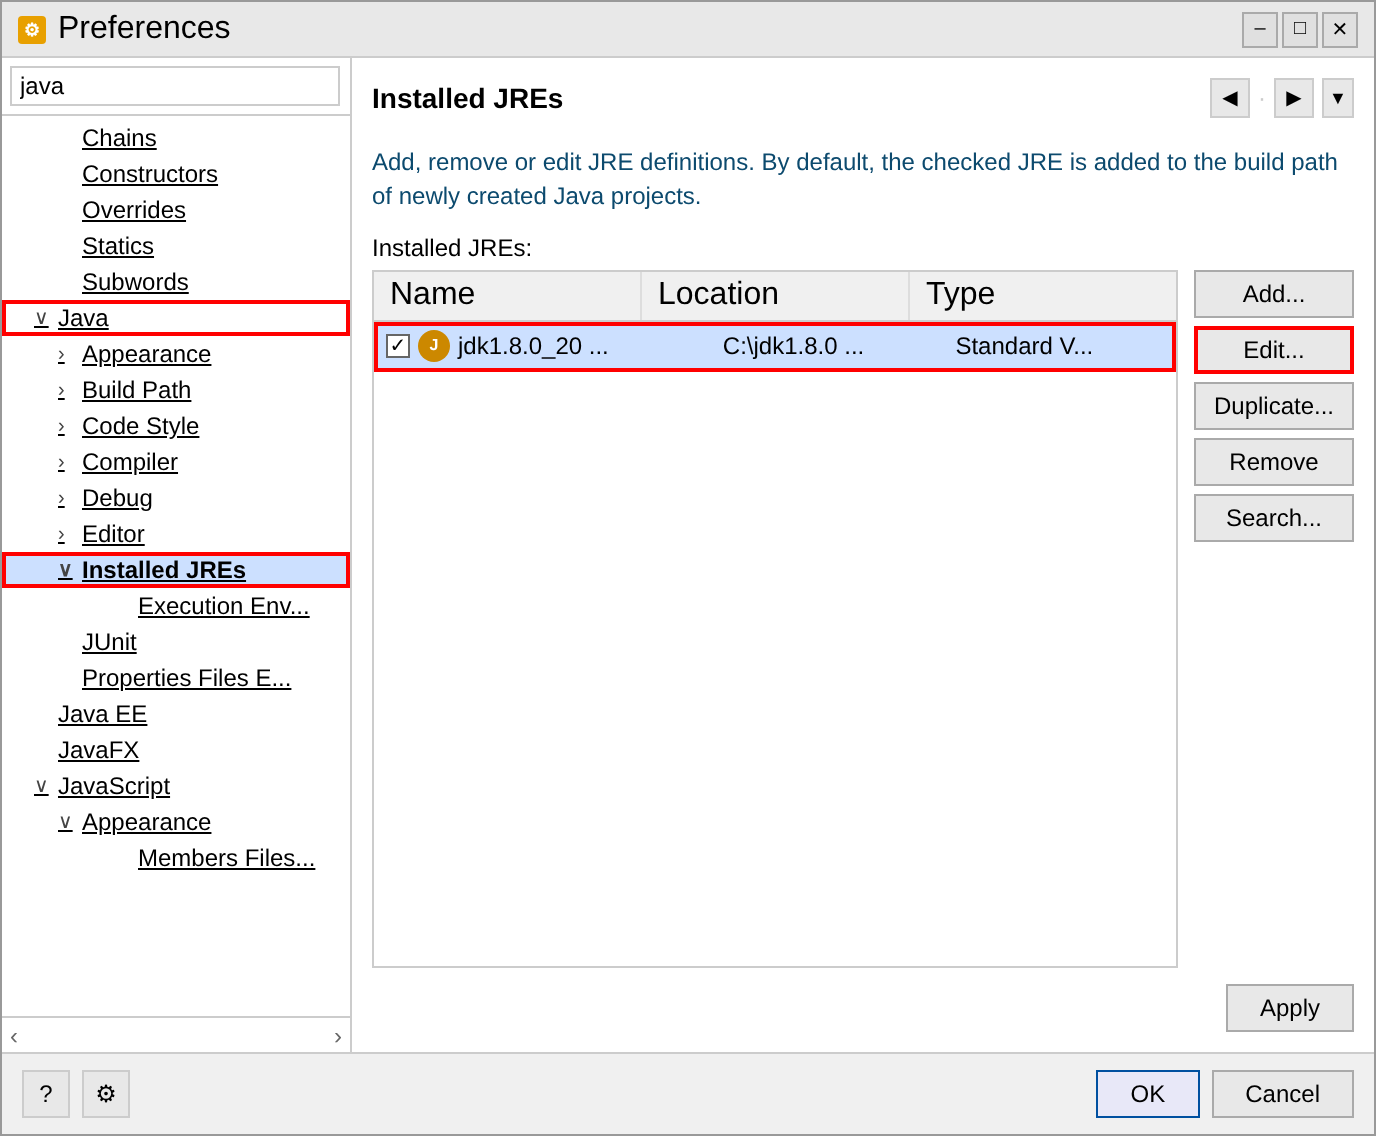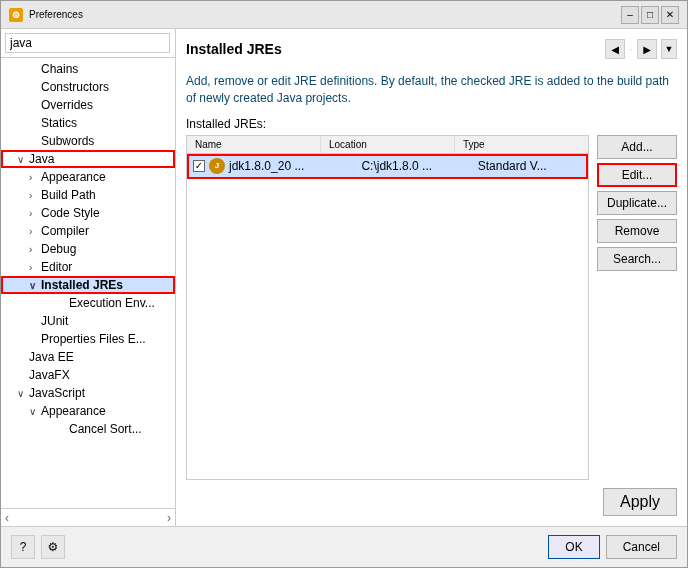--- a/index.html
+++ b/index.html
@@ -2,68 +2,68 @@
 <html><head>
   <meta charset="utf-8">
   <style>
     * { box-sizing: border-box; margin: 0; padding: 0; font-family: 'Segoe UI', Tahoma, sans-serif; font-size: 12px; }
     body { background: #f0f0f0; width: 688px; height: 568px; display: flex; flex-direction: column; }
 
     .window { width: 688px; height: 568px; background: #f0f0f0; border: 1px solid #999; display: flex; flex-direction: column; }
     .titlebar { background: #e8e8e8; border-bottom: 1px solid #ccc; display: flex; align-items: center; justify-content: space-between; padding: 4px 8px; height: 28px; }
     .titlebar-left { display: flex; align-items: center; gap: 6px; }
     .titlebar-icon { width: 14px; height: 14px; background: #e8a000; border-radius: 2px; display: flex; align-items: center; justify-content: center; color: white; font-size: 9px; font-weight: bold; }
-    .titlebar-title { font-size: 10px; font-weight: normal; text-align: center; }
+    .titlebar-title { font-size: 16px; font-weight: normal; text-align: center; }
     .titlebar-controls { display: flex; gap: 2px; }
     .titlebar-btn { width: 18px; height: 18px; border: 1px solid #aaa; background: #e0e0e0; cursor: pointer; display: flex; align-items: center; justify-content: center; font-size: 10px; }
 
     .content { display: flex; flex: 1; overflow: hidden; }
 
     .sidebar { width: 175px; background: white; border-right: 1px solid #ccc; display: flex; flex-direction: column; overflow: hidden; }
     .search-bar { display: flex; align-items: center; padding: 4px; border-bottom: 1px solid #ccc; gap: 2px; }
     .search-input { flex: 1; border: 1px solid #ccc; padding: 2px 4px; font-size: 12px; outline: none; }
     .search-clear { cursor: pointer; color: #666; font-size: 11px; padding: 1px 3px; }
-    .tree { flex: 1; overflow-y: auto; padding: 2px 0; }
+    .tree { flex: 1; overflow-y: auto; padding: 2px 0; text-decoration: underline; }
     .tree-item { padding: 2px 4px 2px 8px; cursor: pointer; white-space: nowrap; overflow: hidden; text-overflow: ellipsis; display: flex; align-items: center; gap: 2px; }
     .tree-item.selected { background: #cce0ff; }
     .tree-item.highlighted { outline: 2px solid red; outline-offset: -2px; }
     .tree-indent-1 { padding-left: 16px; }
     .tree-indent-2 { padding-left: 28px; }
     .tree-indent-3 { padding-left: 56px; }
     .expand-icon { font-size: 10px; color: #444; width: 10px; }
     .tree-scroll-bottom { display: flex; border-top: 1px solid #ccc; height: 18px; align-items: center; justify-content: space-between; padding: 0 4px; }
     .scroll-arrow { cursor: pointer; font-size: 12px; color: #666; }
 
     .main { flex: 1; display: flex; flex-direction: column; padding: 10px; background: white; }
     .main-title { font-size: 14px; font-weight: bold; margin-bottom: 8px; }
     .description { font-size: 12px; color: #0c4a6e; margin-bottom: 10px; line-height: 1.4; }
     .installed-jres-label { font-size: 12px; margin-bottom: 4px; }
 
     .jre-panel { display: flex; gap: 8px; flex: 1; }
     .jre-table-container { flex: 1; border: 1px solid #ccc; overflow: hidden; display: flex; flex-direction: column; }
     .jre-table-header { display: flex; background: #f0f0f0; border-bottom: 1px solid #ccc; }
-    .jre-table-header-cell { padding: 3px 8px; font-size: 10px; border-right: 1px solid #ddd; flex: 1; }
+    .jre-table-header-cell { padding: 3px 8px; font-size: 16px; border-right: 1px solid #ddd; flex: 1; }
     .jre-table-header-cell:last-child { border-right: none; }
     .jre-table-body { flex: 1; overflow-y: auto; }
     .jre-table-row { display: flex; align-items: center; border-bottom: 1px solid #eee; }
     .jre-table-row.selected-row { background: #cce0ff; outline: 2px solid red; outline-offset: -2px; }
     .jre-table-cell { padding: 4px 6px; flex: 1; display: flex; align-items: center; gap: 4px; overflow: hidden; text-overflow: ellipsis; white-space: nowrap; }
     .jre-table-cell.name-cell { flex: 1.5; }
     .checkbox { width: 12px; height: 12px; border: 1px solid #666; background: white; display: inline-flex; align-items: center; justify-content: center; font-size: 10px; }
     .jre-icon { width: 16px; height: 16px; background: #cc8800; border-radius: 50%; display: flex; align-items: center; justify-content: center; color: white; font-size: 8px; font-weight: bold; flex-shrink: 0; }
 
     .jre-buttons { display: flex; flex-direction: column; gap: 4px; width: 80px; }
     .jre-btn { padding: 4px 8px; border: 1px solid #aaa; background: #e8e8e8; cursor: pointer; font-size: 12px; text-align: center; white-space: nowrap; }
     .jre-btn.highlighted { outline: 2px solid red; outline-offset: -2px; }
 
     .bottom-bar { display: flex; align-items: center; justify-content: space-between; padding: 8px 10px; border-top: 1px solid #ccc; background: #f0f0f0; }
     .bottom-left { display: flex; gap: 6px; }
     .bottom-icon-btn { width: 24px; height: 24px; border: 1px solid #ccc; background: #e8e8e8; display: flex; align-items: center; justify-content: center; cursor: pointer; font-size: 12px; }
     .bottom-right { display: flex; gap: 6px; align-items: center; }
-    .apply-btn { padding: 4px 16px; border: 1px solid #aaa; background: #e8e8e8; cursor: pointer; font-size: 16px; }
+    .apply-btn { padding: 4px 16px; border: 1px solid #aaa; background: #e8e8e8; cursor: pointer; font-size: 12px; }
     .ok-btn { padding: 4px 16px; border: 1px solid #0050a0; background: #e8e8f8; cursor: pointer; font-size: 12px; }
     .cancel-btn { padding: 4px 16px; border: 1px solid #aaa; background: #e8e8e8; cursor: pointer; font-size: 12px; }
 
     .nav-bar { display: flex; gap: 4px; margin-bottom: 8px; align-items: center; }
     .nav-btn { width: 20px; height: 20px; border: 1px solid #ccc; background: #e8e8e8; cursor: pointer; display: flex; align-items: center; justify-content: center; font-size: 10px; }
     .nav-sep { color: #ccc; }
     .nav-dropdown { width: 16px; height: 20px; border: 1px solid #ccc; background: #e8e8e8; cursor: pointer; display: flex; align-items: center; justify-content: center; font-size: 9px; }
   </style>
 </head>
 <body>
@@ -174,21 +174,21 @@
         <div class="tree-item tree-indent-1">
           <span class="expand-icon">∨</span>
           <span>JavaScript</span>
         </div>
         <div class="tree-item tree-indent-2">
           <span class="expand-icon">∨</span>
           <span>Appearance</span>
         </div>
         <div class="tree-item tree-indent-3">
           <span class="expand-icon"></span>
-          <span>Cancel Sort...</span>
+          <span>Members Files...</span>
         </div>
 
       </div>
       <div class="tree-scroll-bottom">
         <span class="scroll-arrow">‹</span>
         <span class="scroll-arrow">›</span>
       </div>
     </div>
 
     <div class="main">

